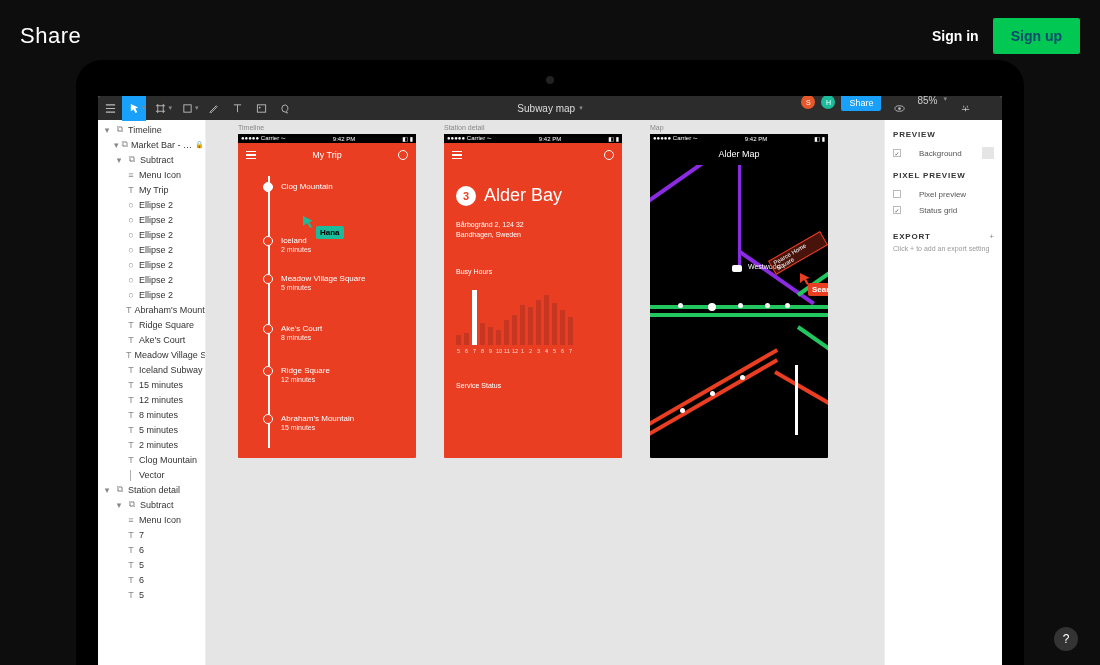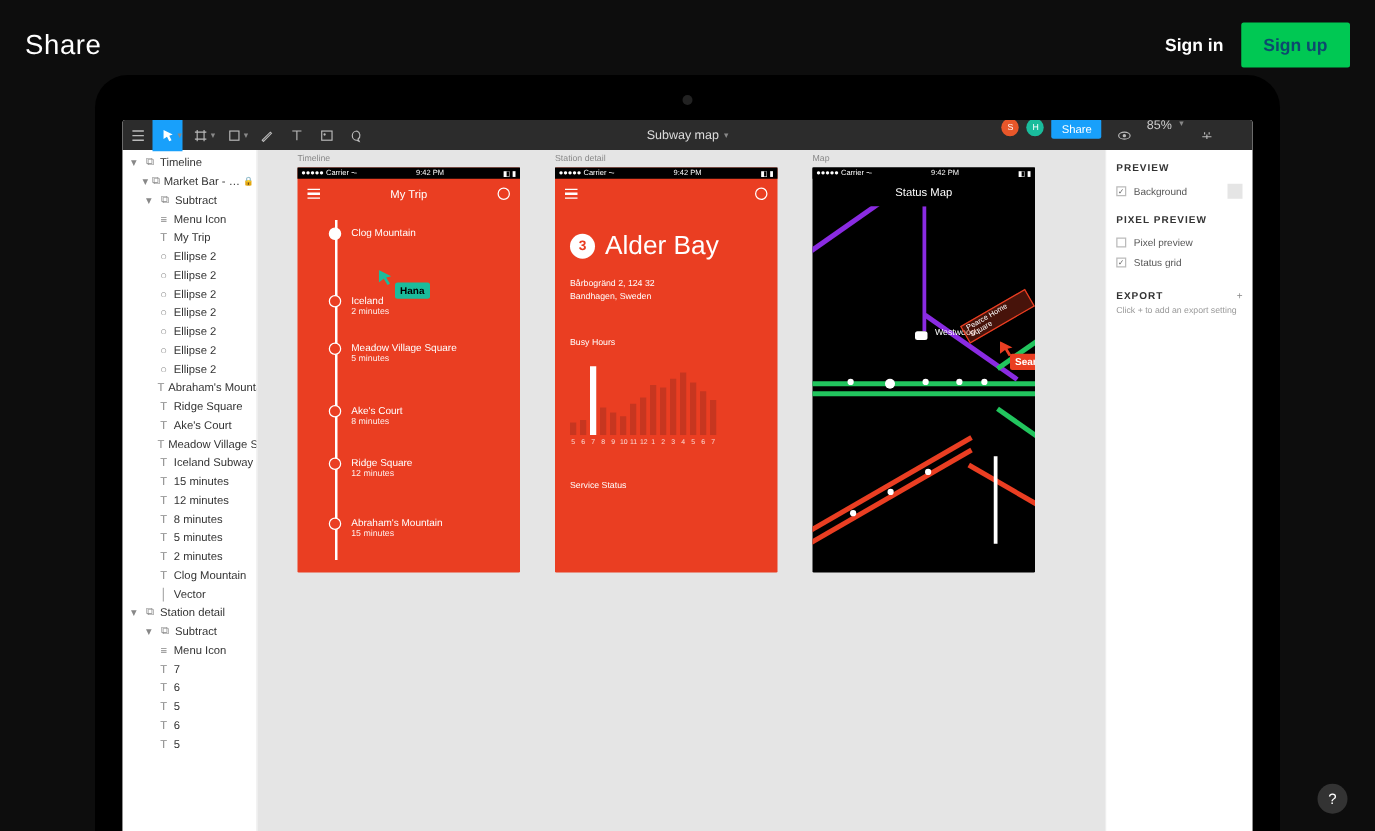--- a/index.html
+++ b/index.html
@@ -42,21 +42,21 @@
 .stop-sub { font-size: 7px; opacity: 0.9; }
 .cursor-tag { position: absolute; background: #1abc9c; color: #000; font-size: 8px; font-weight: 600; padding: 2px 4px; border-radius: 2px; }
 .detail-num { width: 20px; height: 20px; background: #fff; color: #ea3e22; border-radius: 50%; display: flex; align-items: center; justify-content: center; font-size: 11px; font-weight: 600; }
 .chart-bars { display: flex; align-items: flex-end; gap: 3px; height: 60px; }
 .bar { width: 5px; background: #c73620; }
 .bar.hl { background: #fff; }
 .x-labels { display: flex; gap: 3px; font-size: 5.5px; color: rgba(255,255,255,0.8); margin-top: 3px; }
 .x-labels span { width: 5px; text-align: center; }
 .props { width: 118px; background: #fff; border-left: 1px solid #eee; font-size: 8px; color: #333; padding: 6px 8px; }
 .props h4 { font-size: 8px; letter-spacing: 0.8px; color: #333; margin: 4px 0 6px 0; font-weight: 600; }
-.prop-row { display: flex; align-items: center; gap: 6px; height: 16px; color: #555; }
+.prop-row { display: flex; align-items: center; gap: 18px; height: 16px; color: #555; }
 .check { width: 8px; height: 8px; border: 1px solid #bbb; display: flex; align-items: center; justify-content: center; font-size: 6px; }
 .swatch { width: 12px; height: 12px; background: #e5e5e5; margin-left: auto; }
 .help-btn { position: absolute; right: 22px; bottom: 14px; width: 24px; height: 24px; background: #333; color: #fff; border-radius: 50%; display: flex; align-items: center; justify-content: center; font-size: 12px; cursor: pointer; }
 .map-line { position: absolute; height: 4px; }
 .map-dot { width: 5px; height: 5px; background: #fff; border-radius: 50%; position: absolute; }
 </style>
 </head>
 <body>
 
 <div class="topbar">
@@ -361,21 +361,21 @@
                 <span></span>
                 <span></span>
                 <span></span>
               </div>
             <span></span>
             <div class="gear"></div>
           </div>
           <div style="padding:18px 12px 0 12px">
             <div style="display:flex;align-items:center;gap:8px">
               <div class="detail-num">3</div>
-              <span style="font-size:21px;font-weight:500">Alder Bay</span>
+              <span style="font-size:18px;font-weight:500">Alder Bay</span>
             </div>
             <div style="font-size:7px;margin-top:14px;line-height:1.4">
               <div>Bårbogränd 2, 124 32</div>
               <div>Bandhagen, Sweden</div>
             </div>
             <div style="font-size:7px;margin-top:28px">Busy Hours</div>
             <div class="chart-bars" id="chart-bars" style="margin-top:10px">
                 <div class="bar" style="height: 10px;"></div>
                 <div class="bar" style="height: 12px;"></div>
                 <div class="bar hl" style="height: 55px;"></div>
@@ -413,21 +413,21 @@
           </div>
         </div>
 
         <div class="artboard" style="left:444px;top:14px;width:178px;height:324px;background:#000">
           <div class="ab-label">Map</div>
           <div class="phone-status">
             <span>●●●●● <span>Carrier</span> ⏦</span>
             <span>9:42 PM</span>
             <span>◧ ▮</span>
           </div>
-          <div style="text-align:center;font-size:9px;padding:6px 0;font-weight:500">Status Map</div>
+          <div style="text-align:center;font-size:9px;padding:6px 0;font-weight:500">Alder Map</div>
           <div style="position:relative;height:280px;overflow:hidden">
             <div class="map-line" style="background:#8a2be2;width:110px;left:-10px;top:40px;transform:rotate(-35deg);transform-origin:left"></div>
             <div class="map-line" style="background:#8a2be2;width:90px;left:90px;top:85px;transform:rotate(35deg);transform-origin:left"></div>
             <div class="map-line" style="background:#8a2be2;width:3px;height:100px;left:88px;top:0"></div>
             <div class="map-line" style="background:#22c55e;width:210px;left:-10px;top:140px"></div>
             <div class="map-line" style="background:#22c55e;width:210px;left:-10px;top:148px"></div>
             <div class="map-line" style="background:#22c55e;width:60px;left:148px;top:128px;transform:rotate(-35deg);transform-origin:left"></div>
             <div class="map-line" style="background:#22c55e;width:60px;left:148px;top:160px;transform:rotate(35deg);transform-origin:left"></div>
             <div class="map-line" style="background:#ea3e22;width:170px;left:-20px;top:268px;transform:rotate(-30deg);transform-origin:left"></div>
             <div class="map-line" style="background:#ea3e22;width:170px;left:-20px;top:278px;transform:rotate(-30deg);transform-origin:left"></div>

